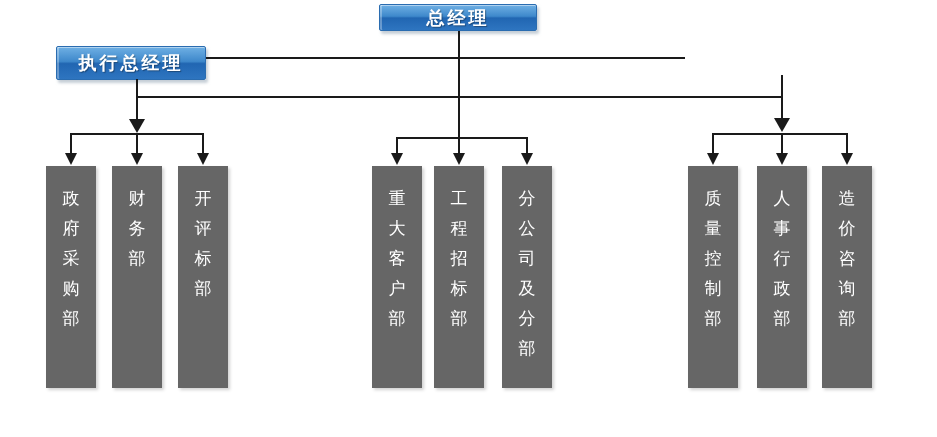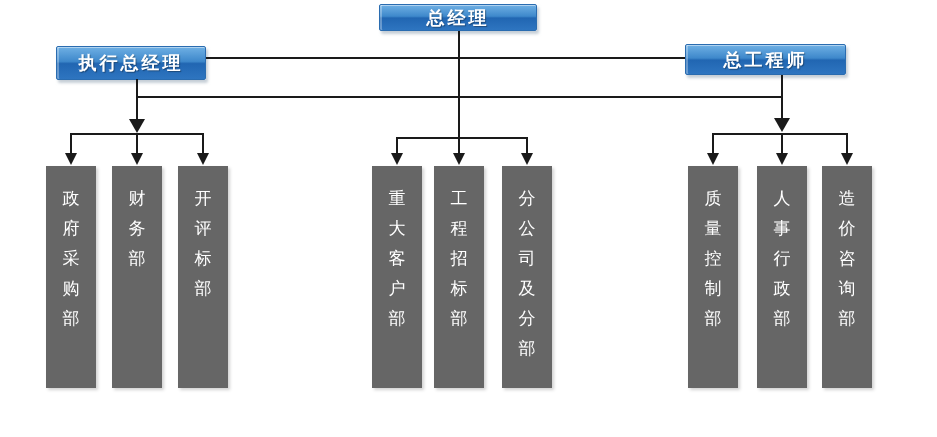--- a/index.html
+++ b/index.html
@@ -39,23 +39,20 @@
 </head>
 <body>
 
 <div class="canvas">
 
   <div class="bluebox" style="left:379px;top:4px;width:158px;height:27px;">
     <span>总经理</span>
   </div>
   <div class="bluebox" style="left:56px;top:46px;width:150px;height:34px;">
     <span>执行总经理</span>
-  </div>
-  <div class="bluebox" style="left:685px;top:44px;width:161px;height:31px;">
-    <span>总工程师</span>
   </div>
 
   <div class="vline" style="left:458px;top:31px;height:107px;"></div>
   <div class="hline" style="left:206px;top:57px;width:479px;"></div>
   <div class="hline" style="left:136px;top:96px;width:647px;"></div>
 
   <div class="vline" style="left:136px;top:79px;height:42px;"></div>
   <div class="ah big" style="left:129px;top:119px;"></div>
 
   <div class="vline" style="left:781px;top:75px;height:44px;"></div>

